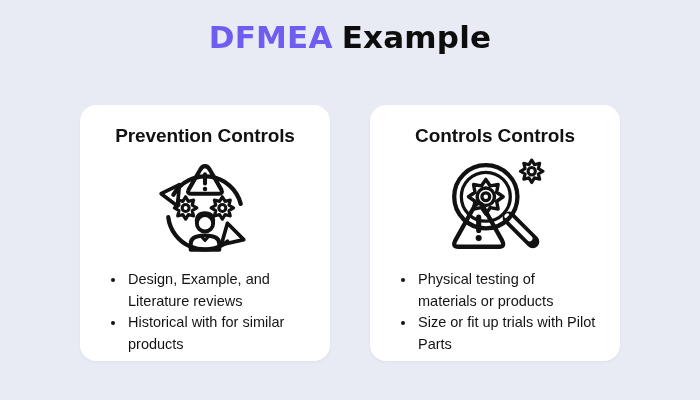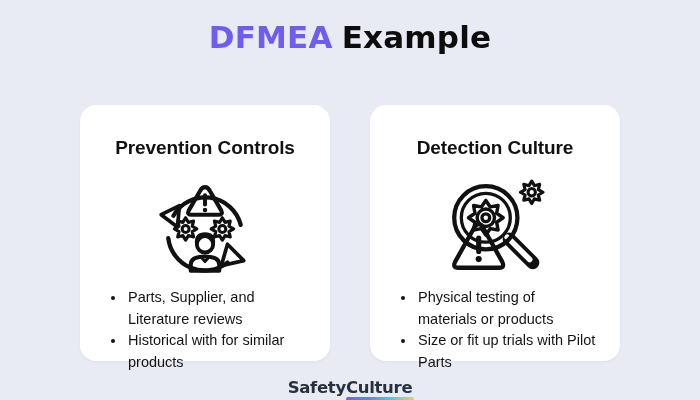--- a/index.html
+++ b/index.html
@@ -34,21 +34,21 @@
   .card {
     width: 250px; height: 256px;
     background: #FFFFFF;
     border-radius: 16px;
     box-shadow: 0 1px 3px rgba(30,40,80,0.05);
     box-sizing: border-box;
     padding: 16px 18px 0 18px;
     display: flex; flex-direction: column;
   }
   .card-heading {
-    margin: 16px;
+    margin: 4px;
     font-size: 19px;
     font-weight: 700;
     color: #111111;
     text-align: center;
     letter-spacing: -0.1px;
   }
   .icon-wrap {
     height: 108px;
     margin-top: 4px;
     display: flex; align-items: center; justify-content: center;
@@ -130,29 +130,29 @@
 
           <g>
             <path class="ic" stroke-width="4" fill="#fff" d="M36,90 L36,84 Q36,76 50,76 Q64,76 64,84 L64,90 Z"></path>
             <path class="ic" stroke-width="2.8" d="M46,76.5 L50,81 L54,76.5"></path>
             <circle class="ic" stroke-width="3.8" fill="#fff" cx="50" cy="64" r="8"></circle>
             <path class="ic" stroke-width="3.8" d="M42,62.5 Q41.5,54 50,54 Q58.5,54 58,62.5"></path>
           </g>
         </svg>
       </div>
       <ul class="bullets">
-        <li>Parts, Supplier, and
+        <li>Design, Example, and
 Literature reviews</li>
         <li>Historical with for similar
 products</li>
       </ul>
     </div>
 
     <div class="card">
-      <h2 class="card-heading">Detection Culture</h2>
+      <h2 class="card-heading">Controls Controls</h2>
       <div class="icon-wrap">
         <svg viewBox="0 0 100 100" aria-hidden="true">
 
           <g transform="translate(86,13)">
             <polygon class="ic" stroke-width="3.1" fill="#fff" points="11,0 6.47,2.68 7.78,7.78 2.68,6.47 0,11 -2.68,6.47 -7.78,7.78 -6.47,2.68 -11,0 -6.47,-2.68 -7.78,-7.78 -2.68,-6.47 0,-11 2.68,-6.47 7.78,-7.78 6.47,-2.68"></polygon>
             <circle class="ic" stroke-width="3" cx="0" cy="0" r="3.6"></circle>
           </g>
 
           <g>
             <path d="M64,59 L87,82" stroke="#111" stroke-width="13" stroke-linecap="round" fill="none"></path>
@@ -178,17 +178,14 @@
       <ul class="bullets">
         <li>Physical testing of
 materials or products</li>
         <li>Size or fit up trials with Pilot
 Parts</li>
       </ul>
     </div>
 
   </div>
 
-  <div class="footer">
-    <div class="logo"><span>Safety</span><span class="logo-culture"><span>Culture</span><span class="logo-underline"></span></span></div>
-  </div>
 
 </div>
 
 </body></html>

